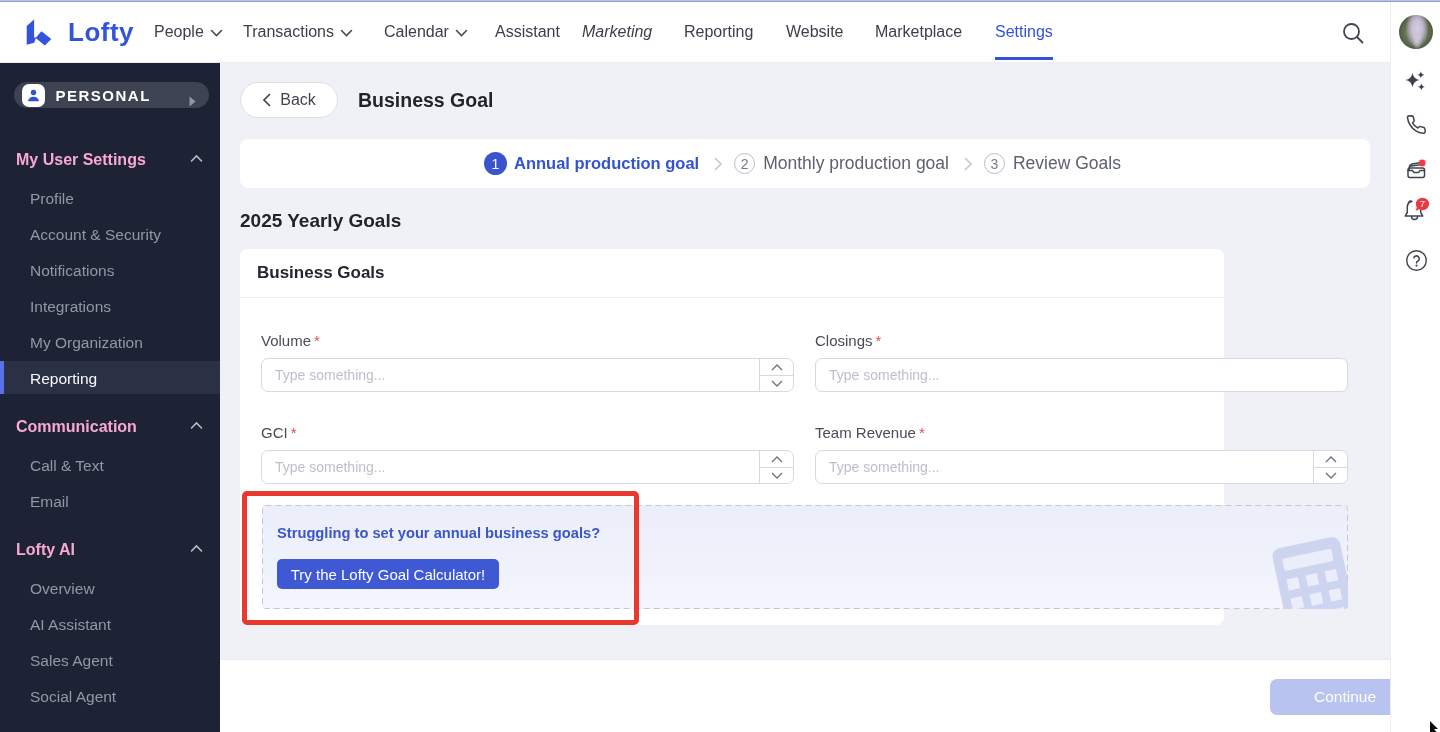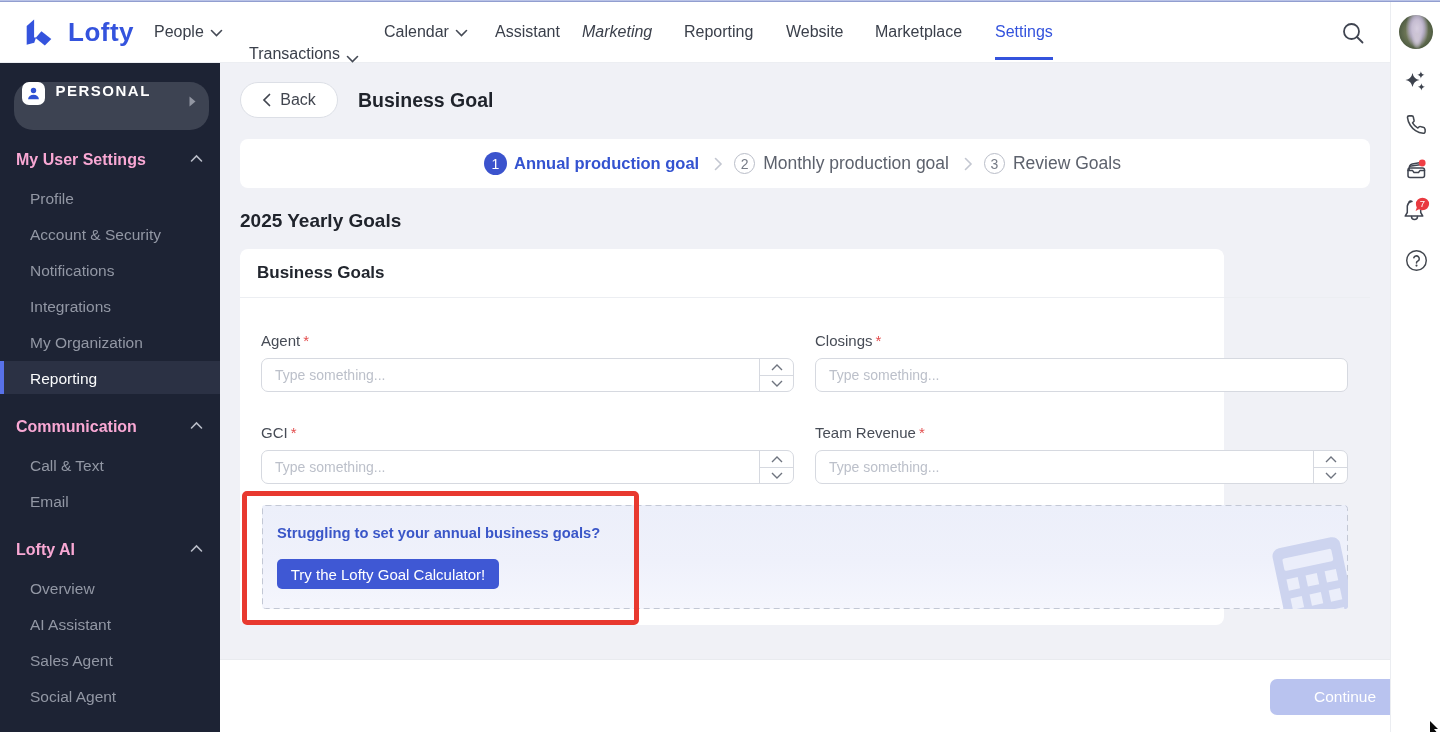--- a/index.html
+++ b/index.html
@@ -16,21 +16,21 @@
 .search { position:absolute; left:1342px; top:22px; }
 
 .rightbar { position:absolute; left:1390px; top:0; width:50px; height:732px; background:#fff; border-left:1px solid #ebedf1; z-index:40; }
 .avatar { position:absolute; left:8px; top:15px; width:34px; height:34px; border-radius:50%; overflow:hidden;
   background: radial-gradient(ellipse 34% 58% at 53% 40%, #d6cede 0%, #c6bdd2 45%, #b0a9be 62%, rgba(160,158,150,0) 100%),
   radial-gradient(circle at 50% 50%, #79805e 30%, #5a664a 60%, #414e36 85%, #323d2b 100%); }
 .avatar::after { content:""; position:absolute; left:13px; top:18px; width:10px; height:16px; background:radial-gradient(ellipse at 50% 30%, #cdc5d4 20%, rgba(205,197,212,0) 75%); }
 .rb-icon { position:absolute; left:0; width:50px; display:flex; justify-content:center; }
 
 .sidebar { position:absolute; left:0; top:63px; width:220px; height:669px; background:#1d2334; z-index:20; }
-.pill { position:absolute; left:14px; top:19px; width:195px; height:48px; background:#3d4352; border-radius:19px; display:flex; }
+.pill { position:absolute; left:14px; top:19px; width:195px; height:26px; background:#3d4352; border-radius:19px; display:flex; align-items:center; }
 .pill-av { width:23px; height:23px; background:#fff; border-radius:7px; margin-left:7.5px; display:flex; align-items:center; justify-content:center; }
 .pill-txt { color:#fff; font-weight:bold; font-size:15px; letter-spacing:1.5px; margin-left:11px; }
 .pill-arrow { position:absolute; left:175px; top:14px; }
 .sec { position:absolute; left:16px; color:#f9a8d4; font-weight:bold; font-size:16px; }
 .sec .ch { position:absolute; left:174px; top:3px; }
 .item { position:absolute; left:30px; color:#9297a4; font-size:15.5px; }
 .active-row { position:absolute; left:0; top:298px; width:220px; height:33px; background:#2b3144; border-left:4px solid #5871e8; }
 .item.white { color:#fafbfc; }
 
 .main { position:absolute; left:220px; top:63px; width:1170px; height:669px; background:#f0f1f6; overflow:hidden; z-index:10; }
@@ -78,21 +78,21 @@
         <path d="M33.6 18.5 L26.2 24.9 L26.2 43.7 L33.6 41.8 Z"></path>
         <path d="M40.9 30.2 L50.8 38.0 L44.3 44.4 L35.1 36.9 Z"></path>
         <path d="M33.4 36.6 L35.6 36.6 L33.4 42.5 Z"></path>
       </g>
     </svg>
     <span class="logo-text">Lofty</span>
   </div>
   <div class="nav-item" style="left:154px;">People<svg class="chev" width="13" height="8" viewBox="0 0 13 8">
         <path d="M1.5 1.5 L6.5 6.5 L11.5 1.5" fill="none" stroke="#454a55" stroke-width="1.6" stroke-linecap="round"></path>
       </svg></div>
-  <div class="nav-item" style="left:249px;align-items:flex-end;">Transactions<svg class="chev" width="13" height="8" viewBox="0 0 13 8">
+  <div class="nav-item" style="left:243px;">Transactions<svg class="chev" width="13" height="8" viewBox="0 0 13 8">
         <path d="M1.5 1.5 L6.5 6.5 L11.5 1.5" fill="none" stroke="#454a55" stroke-width="1.6" stroke-linecap="round"></path>
       </svg></div>
   <div class="nav-item" style="left:384px;">Calendar<svg class="chev" width="13" height="8" viewBox="0 0 13 8">
         <path d="M1.5 1.5 L6.5 6.5 L11.5 1.5" fill="none" stroke="#454a55" stroke-width="1.6" stroke-linecap="round"></path>
       </svg></div>
   <div class="nav-item" style="left:495px;">Assistant</div>
   <div class="nav-item" style="left:582px;font-style:italic;">Marketing</div>
   <div class="nav-item" style="left:684px;">Reporting</div>
   <div class="nav-item" style="left:786px;">Website</div>
   <div class="nav-item" style="left:875px;">Marketplace</div>
@@ -213,21 +213,21 @@
         </svg>
       <div class="stepnum off">3</div>
         <div class="steptxt off">Review Goals</div>
     </div>
   </div>
   <div class="yeartitle">2025 Yearly Goals</div>
   <div class="card">
     <div class="cardhead">
         <span>Business Goals</span>
       </div>
-    <div class="flabel" style="left:21px; top:83px;"><b>Agent</b><span class="req">*</span></div>
+    <div class="flabel" style="left:21px; top:83px;"><b>Volume</b><span class="req">*</span></div>
     <div class="finput" style="left:21px; top:109px; width:533px;">
       <div class="ph">Type something...</div>
       <div class="spin">
         <div class="half up">
             <svg width="12" height="7" viewBox="0 0 12 7">
               <path d="M1 6 L6 1 L11 6" fill="none" stroke="#6f747f" stroke-width="1.4"></path>
             </svg>
           </div>
         <div class="half dn">
             <svg width="12" height="7" viewBox="0 0 12 7">

